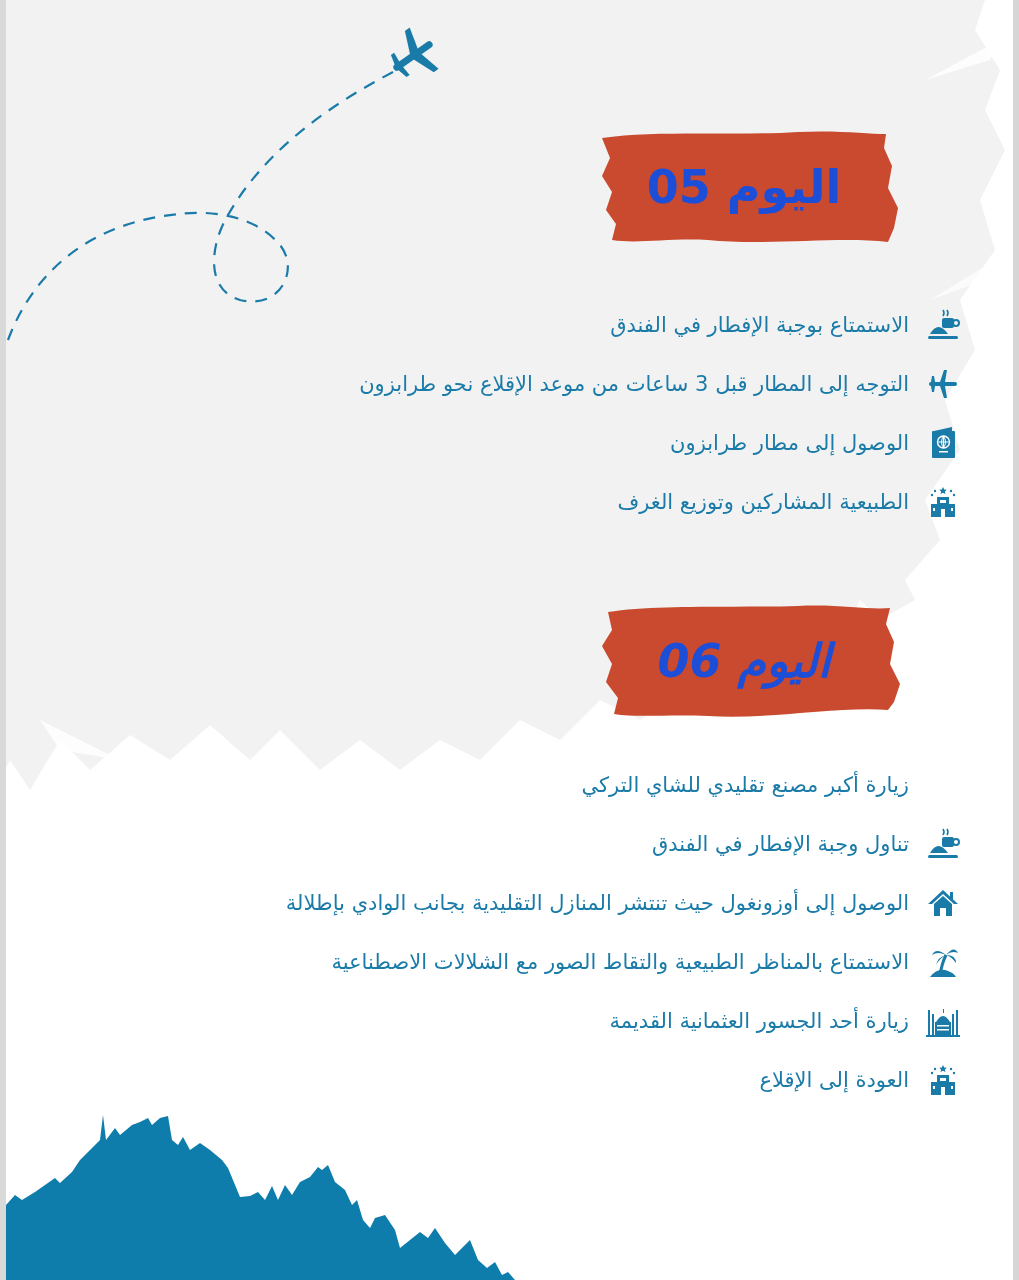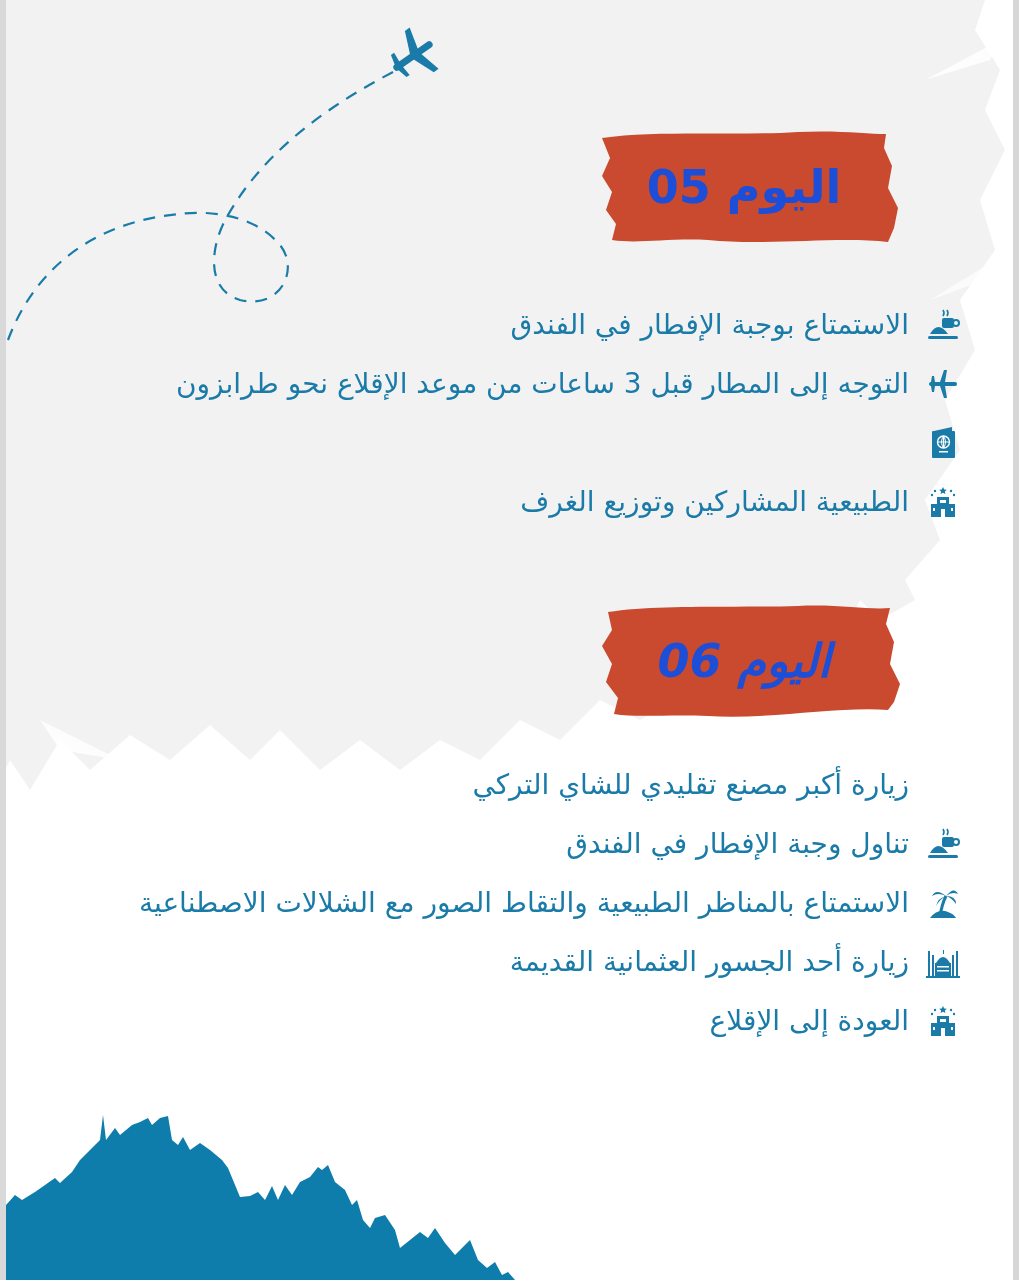--- a/index.html
+++ b/index.html
@@ -22,21 +22,21 @@
       display:flex; align-items:center; justify-content:center;
       color:#1d4ed8; font-weight:bold; font-size:46px;
       direction:rtl; padding-right:18px;
     }
     .activities {
       position:absolute; right:100px; z-index:3;
       direction:rtl; list-style:none; margin:0; padding:0;
     }
     .activity {
       display:flex; align-items:center; height:59px;
-      color:#1a7ba8; font-size:28px; white-space:nowrap;
+      color:#1a7ba8; font-size:21px; white-space:nowrap;
     }
     .activity .icon {
       width:40px; height:40px; margin-left:14px; margin-right:-44px;
       display:flex; align-items:center; justify-content:center; flex-shrink:0;
     }
     .activity .icon.none { visibility:hidden; }
     .activity .icon svg { width:34px; height:34px; }
     .activity .text { padding-right:0; }
     .plane-icon { position:absolute; left:382px; top:25px; width:62px; height:62px; z-index:2; }
   </style>
@@ -103,20 +103,21 @@
     <li class="activity">
       <span class="icon">
         <svg viewBox="0 0 34 34">
             <rect x="6" y="5" width="23" height="27" rx="1" fill="#1a7ba8"></rect>
             <path d="M8,5 L26,1 L26,5" fill="#1a7ba8"></path>
             <circle cx="17.5" cy="16" r="6" stroke="#fff" stroke-width="1.4" fill="none"></circle>
             <path d="M11.5,16 H23.5 M17.5,10 V22 M17.5,10 q-4,6 0,12 M17.5,10 q4,6 0,12" stroke="#fff" stroke-width="1" fill="none"></path>
             <rect x="13" y="25" width="9" height="1.5" fill="#fff"></rect>
           </svg>
       </span>
+      <span class="text">الوصول إلى مطار طرابزون</span>
     </li>
     <li class="activity">
       <span class="icon">
         <svg viewBox="0 0 34 34" fill="#1a7ba8">
             <path d="M17,2 l1.2,2.4 2.6,0.3 -1.9,1.8 0.5,2.6 -2.4,-1.3 -2.4,1.3 0.5,-2.6 -1.9,-1.8 2.6,-0.3 Z"></path>
             <circle cx="9" cy="6" r="1.2"></circle>
             <circle cx="25" cy="6" r="1.2"></circle>
             <circle cx="6" cy="10" r="1.2"></circle>
             <circle cx="28" cy="10" r="1.2"></circle>
             <rect x="11" y="12" width="12" height="20"></rect>
@@ -152,20 +153,30 @@
             <circle cx="30" cy="15" r="3" stroke="#1a7ba8" stroke-width="2" fill="none"></circle>
             <path d="M4,26 Q12,12 22,26 Z" fill="#1a7ba8"></path>
             <rect x="2" y="28" width="30" height="3" rx="1.5" fill="#1a7ba8"></rect>
           </svg>
       </span>
       <span class="text">تناول وجبة الإفطار في الفندق</span>
     </li>
     <li class="activity">
       <span class="icon">
         <svg viewBox="0 0 34 34" fill="#1a7ba8">
+            <path d="M17,4 L2,18 L6,18 L17,8 L28,18 L32,18 Z"></path>
+            <rect x="24" y="6" width="3" height="7"></rect>
+            <path d="M8,18 L17,10 L26,18 L26,30 L20,30 L20,22 L14,22 L14,30 L8,30 Z"></path>
+          </svg>
+      </span>
+      <span class="text">الوصول إلى أوزونغول حيث تنتشر المنازل التقليدية بجانب الوادي بإطلالة</span>
+    </li>
+    <li class="activity">
+      <span class="icon">
+        <svg viewBox="0 0 34 34" fill="#1a7ba8">
             <path d="M14,30 Q16,18 20,10" stroke="#1a7ba8" stroke-width="3" fill="none"></path>
             <path d="M20,10 Q10,2 6,10 Q12,6 20,10 Z"></path>
             <path d="M20,10 Q28,0 32,8 Q26,5 20,10 Z"></path>
             <path d="M20,10 Q30,10 30,18 Q26,12 20,10 Z"></path>
             <path d="M20,10 Q12,12 10,20 Q14,13 20,10 Z"></path>
             <path d="M4,32 Q12,22 22,26 Q28,28 30,32 Z"></path>
           </svg>
       </span>
       <span class="text">الاستمتاع بالمناظر الطبيعية والتقاط الصور مع الشلالات الاصطناعية</span>
     </li>

